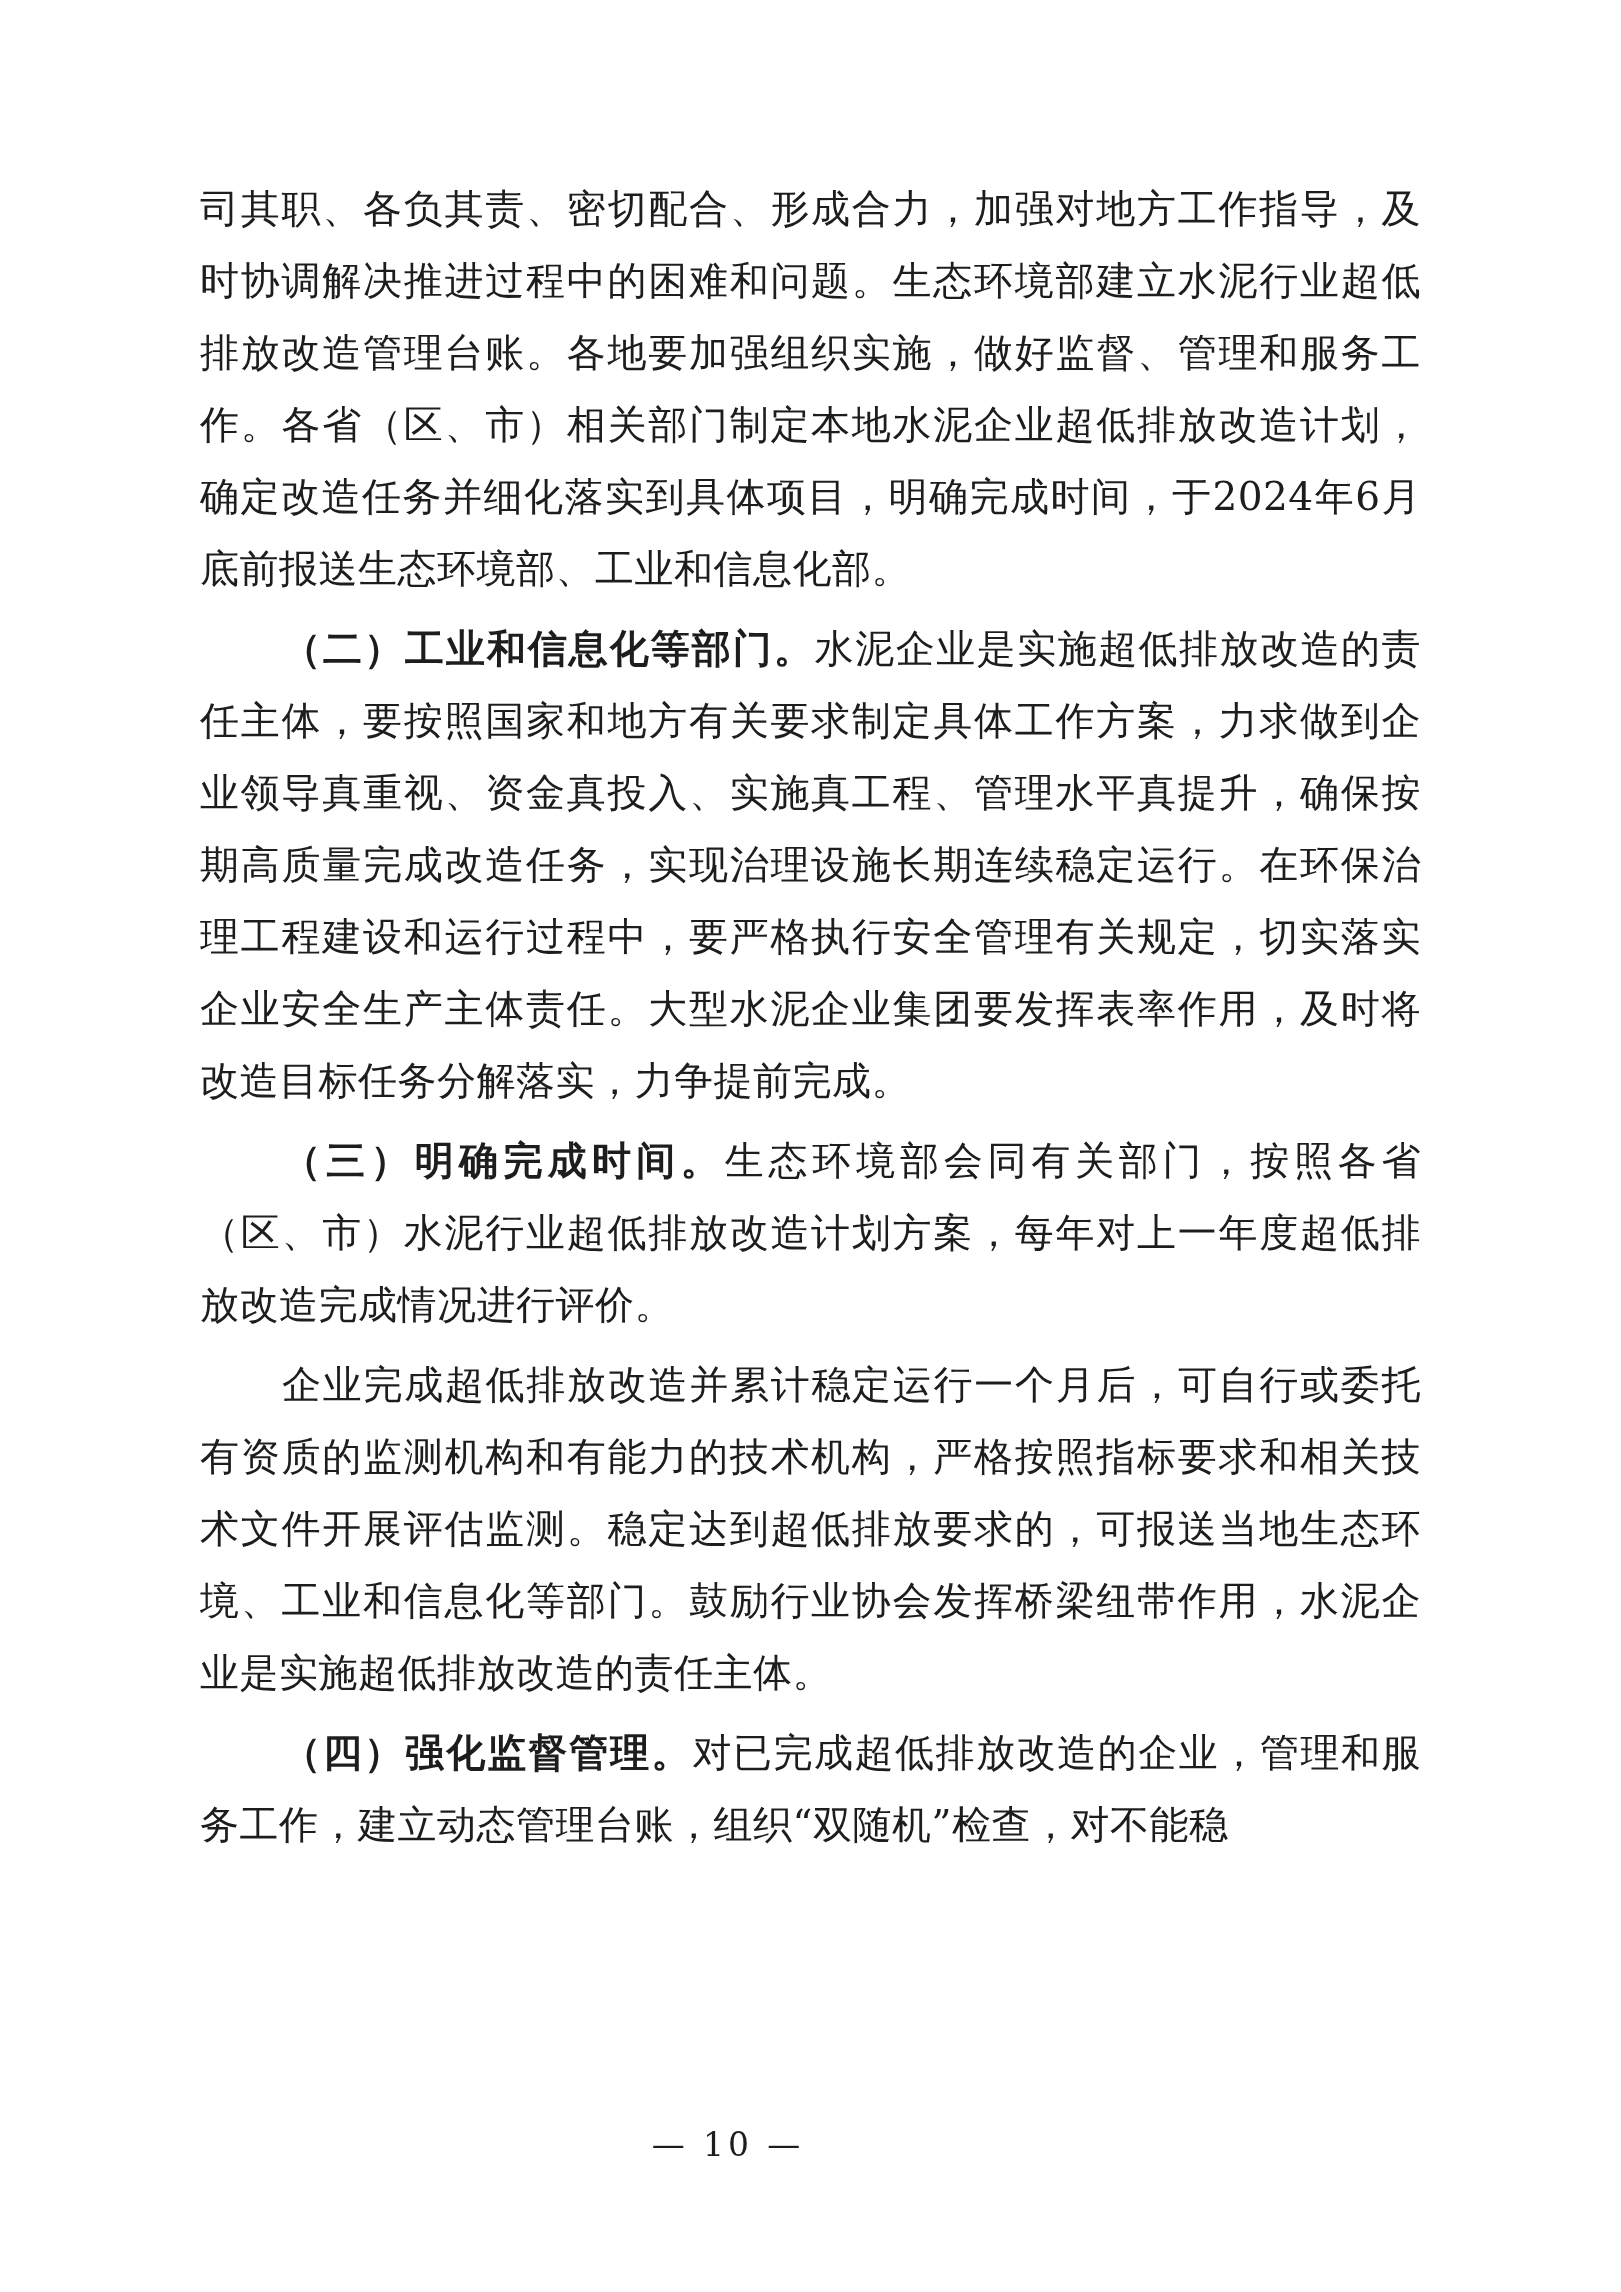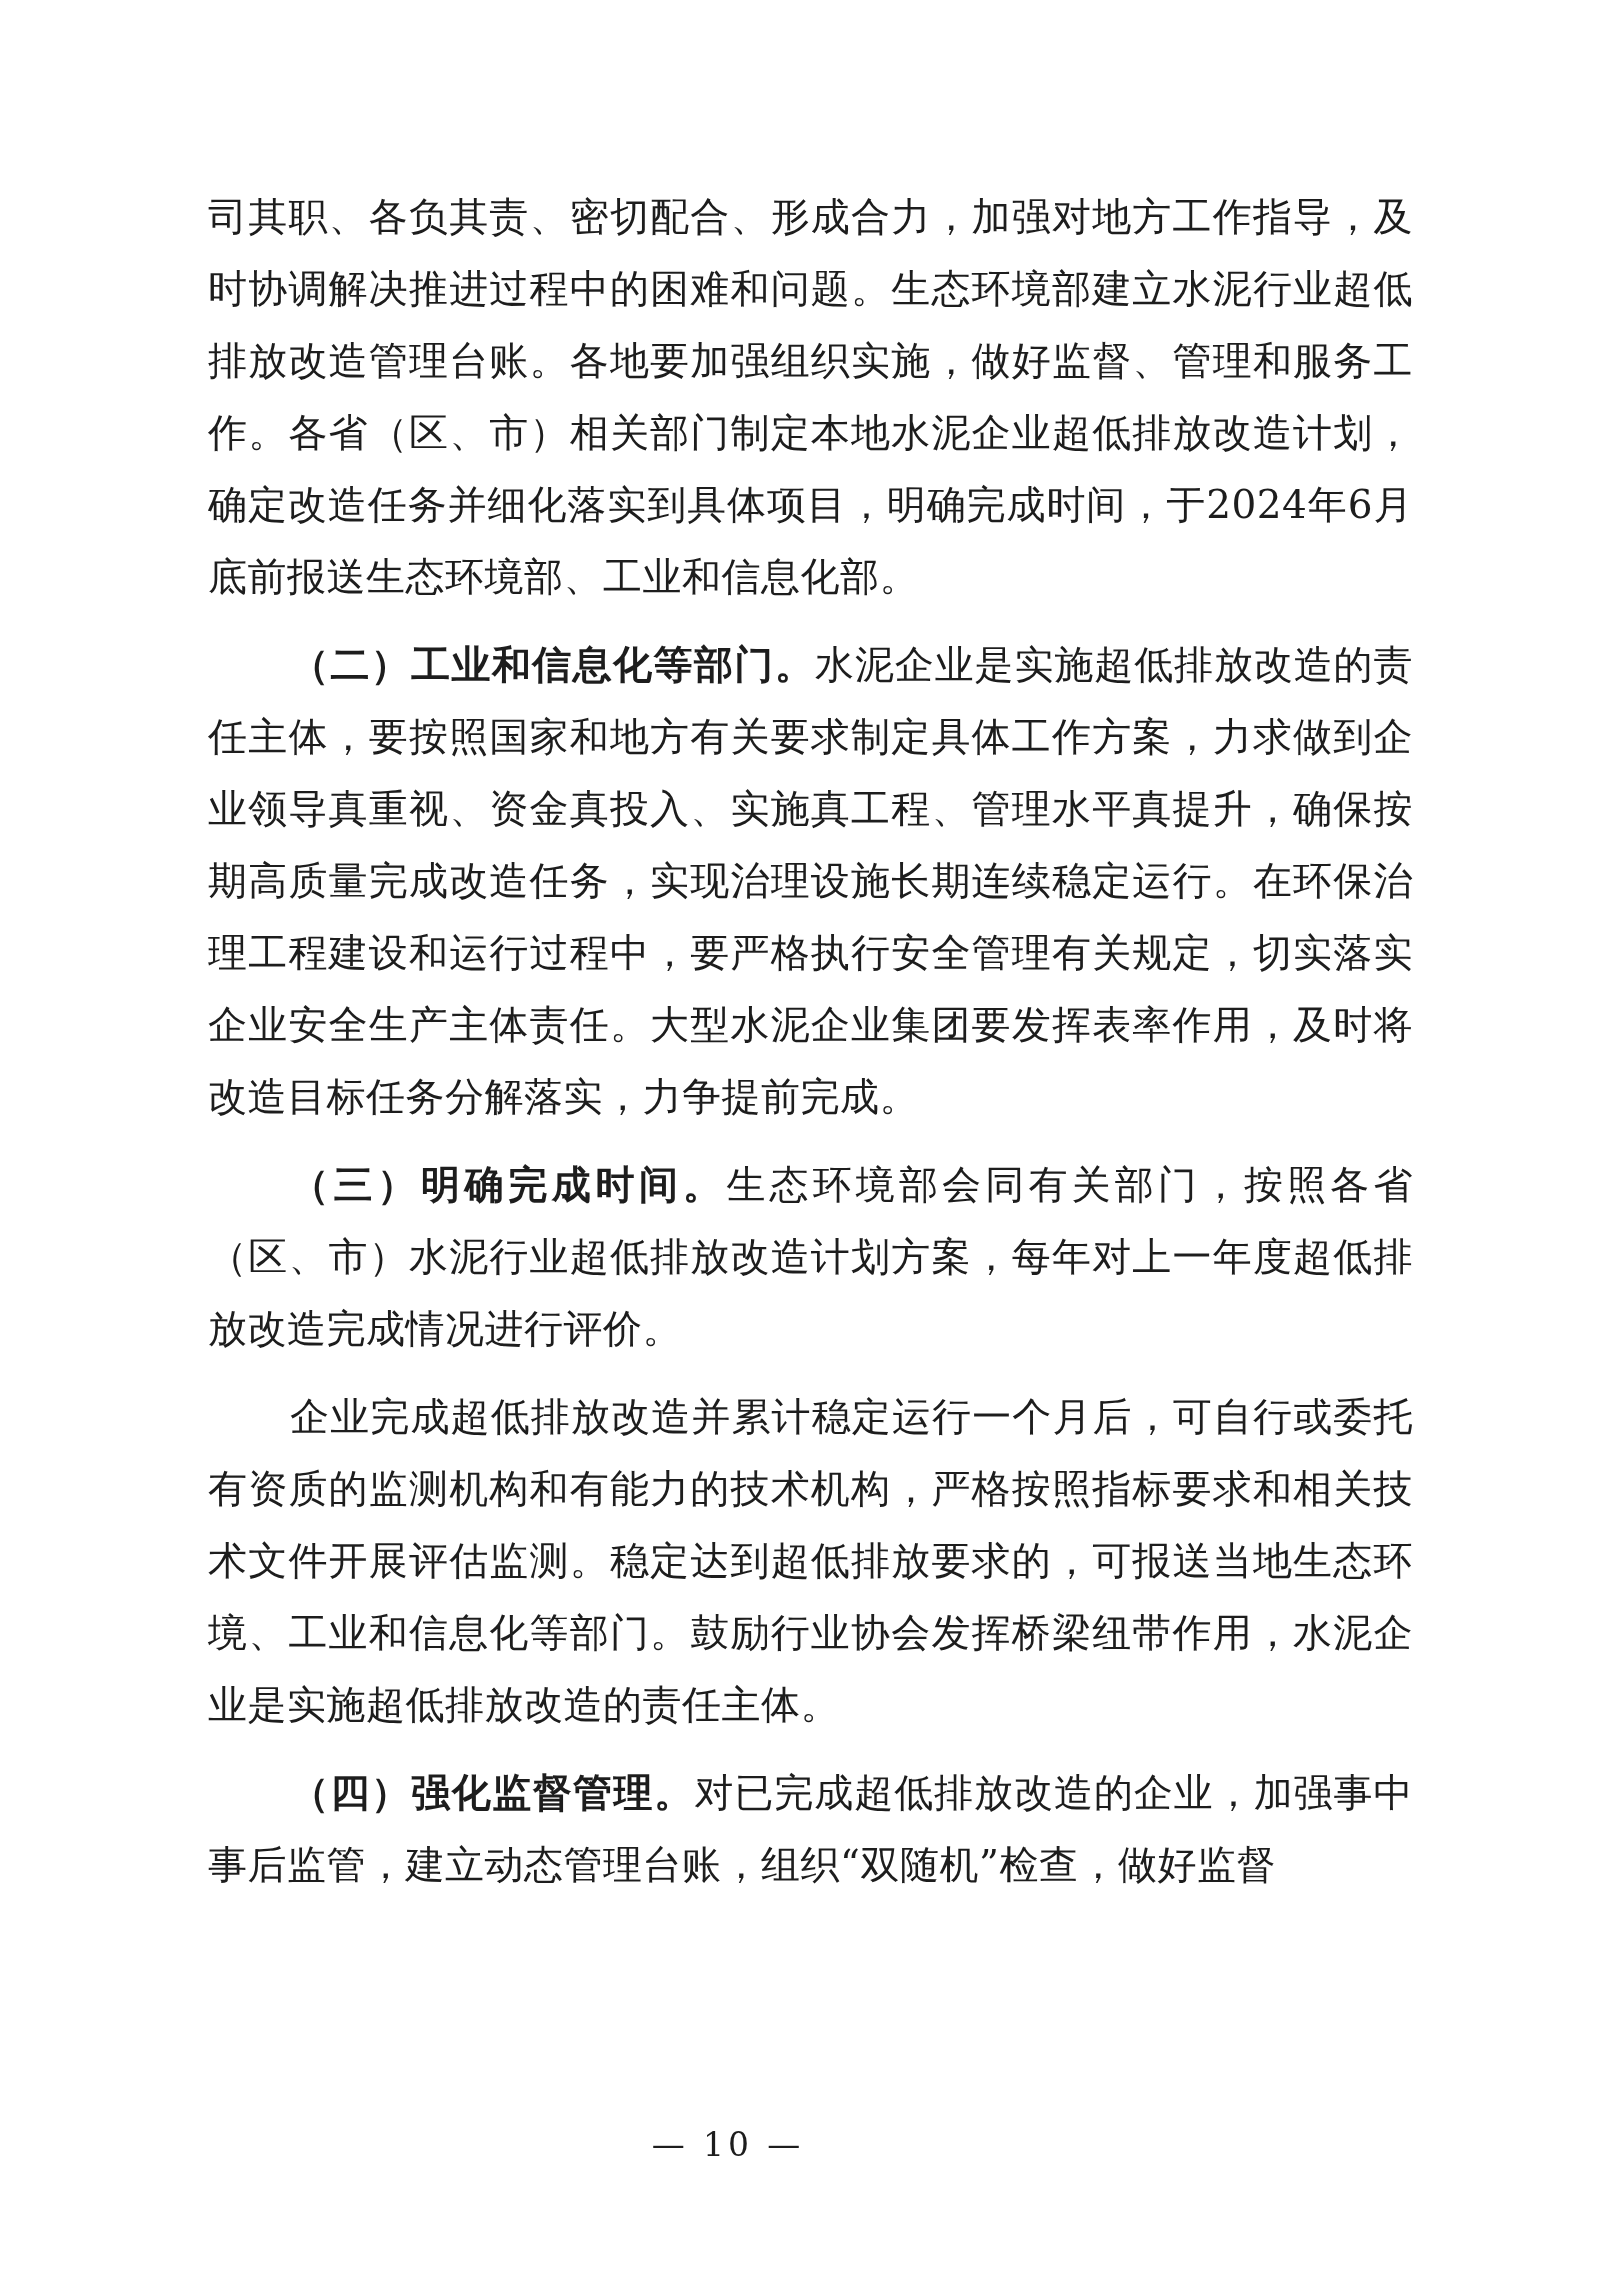--- a/index.html
+++ b/index.html
@@ -21,21 +21,21 @@
     top: 0;
     width: 1621px;
     height: 2293px;
     box-sizing: border-box;
     padding: 165px 192px 0 192px;
   }
   .doc-body {
     width: 1237px;
   }
   p.para {
-    margin: 16px;
+    margin: 8px;
     font-size: 39px;
     line-height: 72px;
     text-align: justify;
     text-justify: inter-ideograph;
     letter-spacing: 0.5px;
     color: #1d1d1d;
   }
   p.para + p.para {
     margin-top: 0;
   }
@@ -75,20 +75,20 @@
 
     <p class="para indent">
       <span class="heading-run">（三）明确完成时间。</span><span>生态环境部会同有关部门，按照各省（区、市）水泥行业超低排放改造计划方案，每年对上一年度超低排放改造完成情况进行评价。</span>
     </p>
 
     <p class="para indent">
       <span>企业完成超低排放改造并累计稳定运行一个月后，可自行或委托有资质的监测机构和有能力的技术机构，严格按照指标要求和相关技术文件开展评估监测。稳定达到超低排放要求的，可报送当地生态环境、工业和信息化等部门。鼓励行业协会发挥桥梁纽带作用，水泥企业是实施超低排放改造的责任主体。</span>
     </p>
 
     <p class="para indent">
-      <span class="heading-run">（四）强化监督管理。</span><span>对已完成超低排放改造的企业，加强事中事后监管，建立动态管理台账，组织“双随机”检查，做好监督</span>
+      <span class="heading-run">（四）强化监督管理。</span><span>对已完成超低排放改造的企业，管理和服务工作，建立动态管理台账，组织“双随机”检查，对不能稳</span>
     </p>
 
   </div>
 
   <div class="footer">—  10  —</div>
 </div>
 
 
 </body></html>

